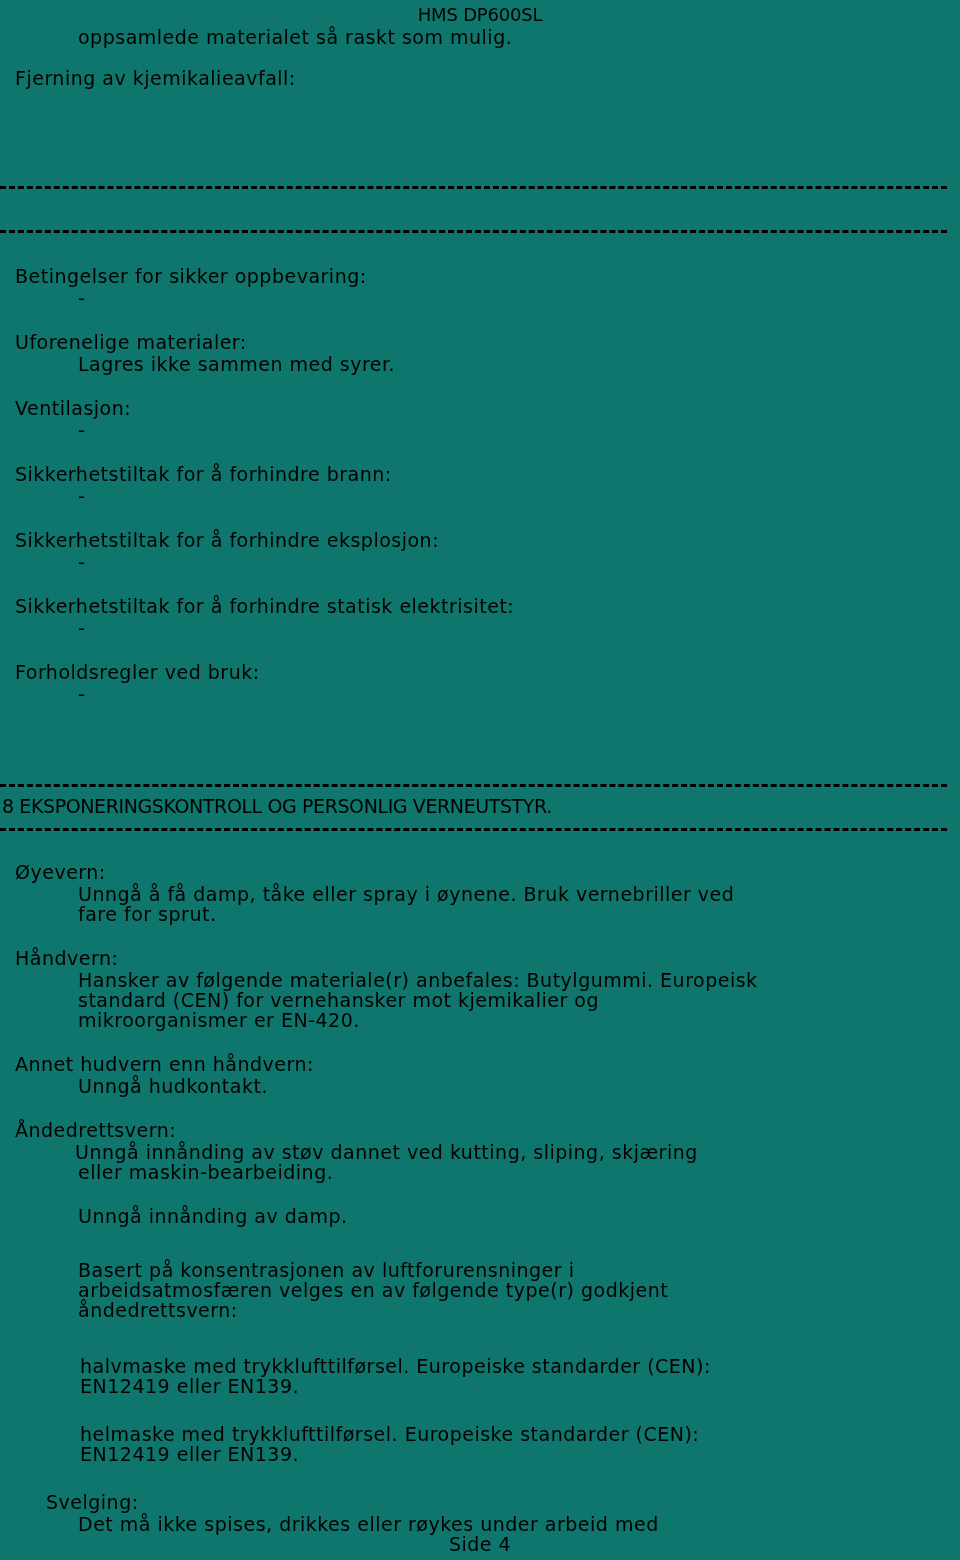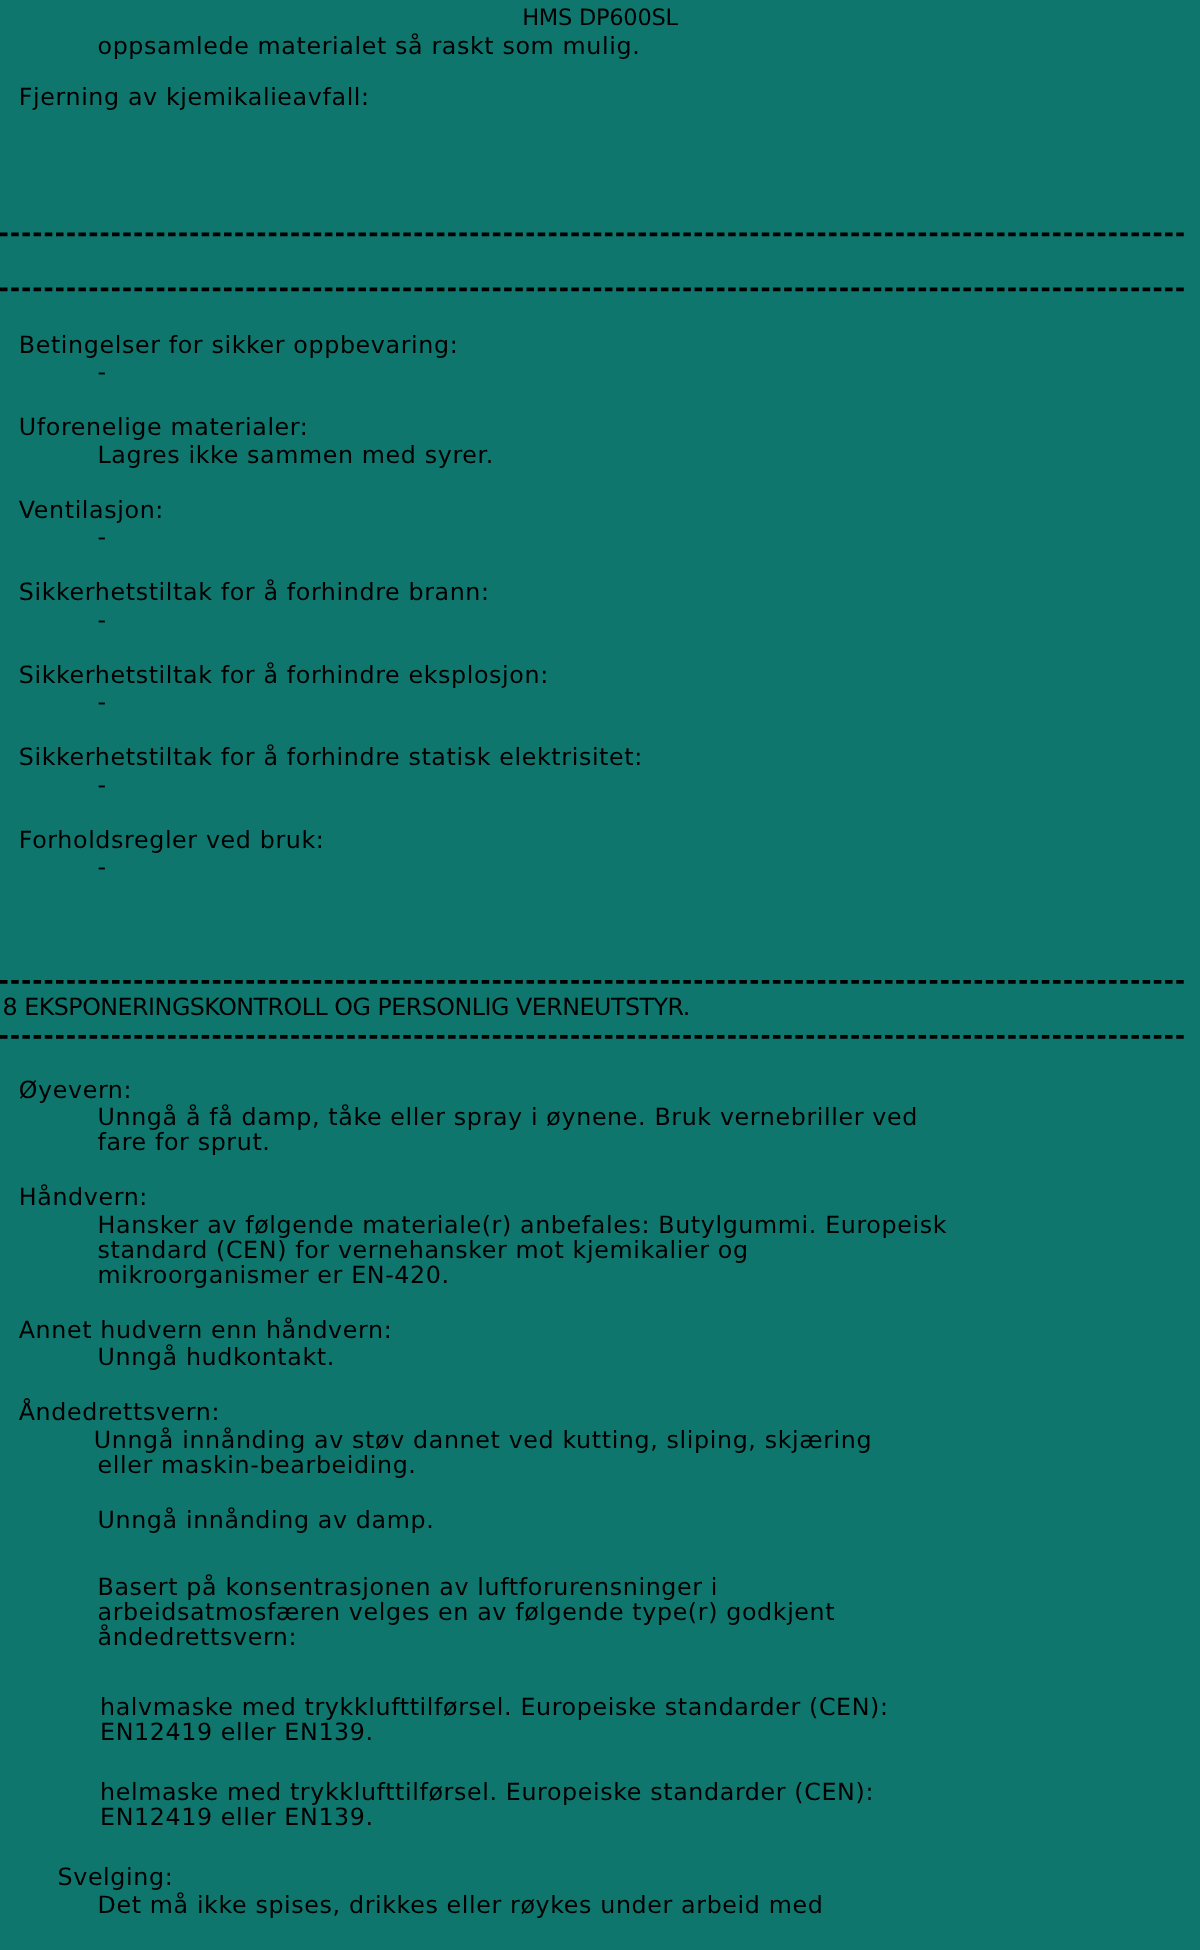--- a/index.html
+++ b/index.html
@@ -111,14 +111,15 @@
 
   <div class="ln" style="top:1356px; left:80px;">halvmaske med trykklufttilførsel. Europeiske standarder (CEN):</div>
   <div class="ln" style="top:1376px; left:80px;">EN12419 eller EN139.</div>
 
   <div class="ln" style="top:1424px; left:80px;">helmaske med trykklufttilførsel. Europeiske standarder (CEN):</div>
   <div class="ln" style="top:1444px; left:80px;">EN12419 eller EN139.</div>
 
   <div class="ln" style="top:1492px; left:15px;margin-left:31px;">Svelging:</div>
   <div class="ln" style="top:1514px; left:78px;">Det må ikke spises, drikkes eller røykes under arbeid med</div>
 
+  <div class="ln center" style="top:1534px;">Side 4</div>
 
 </div>
 
 </body></html>

